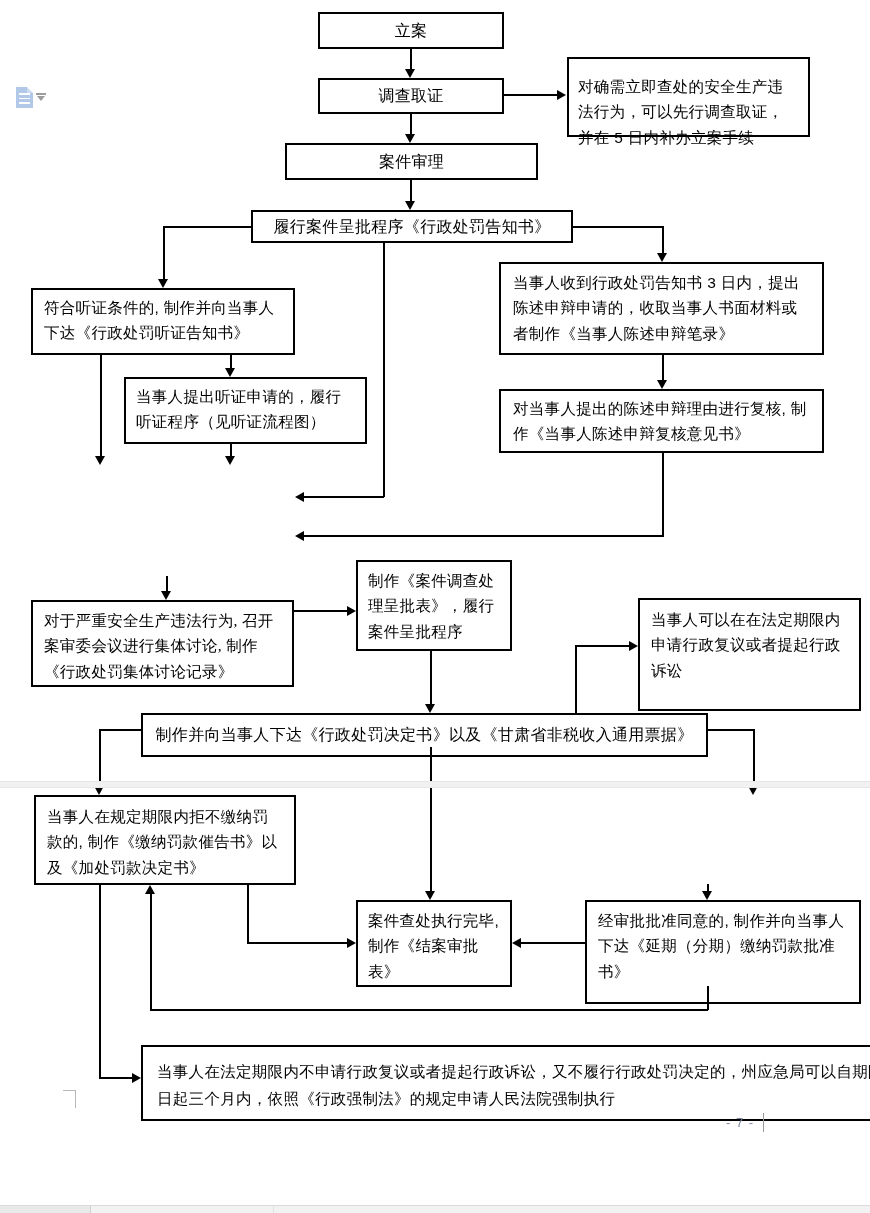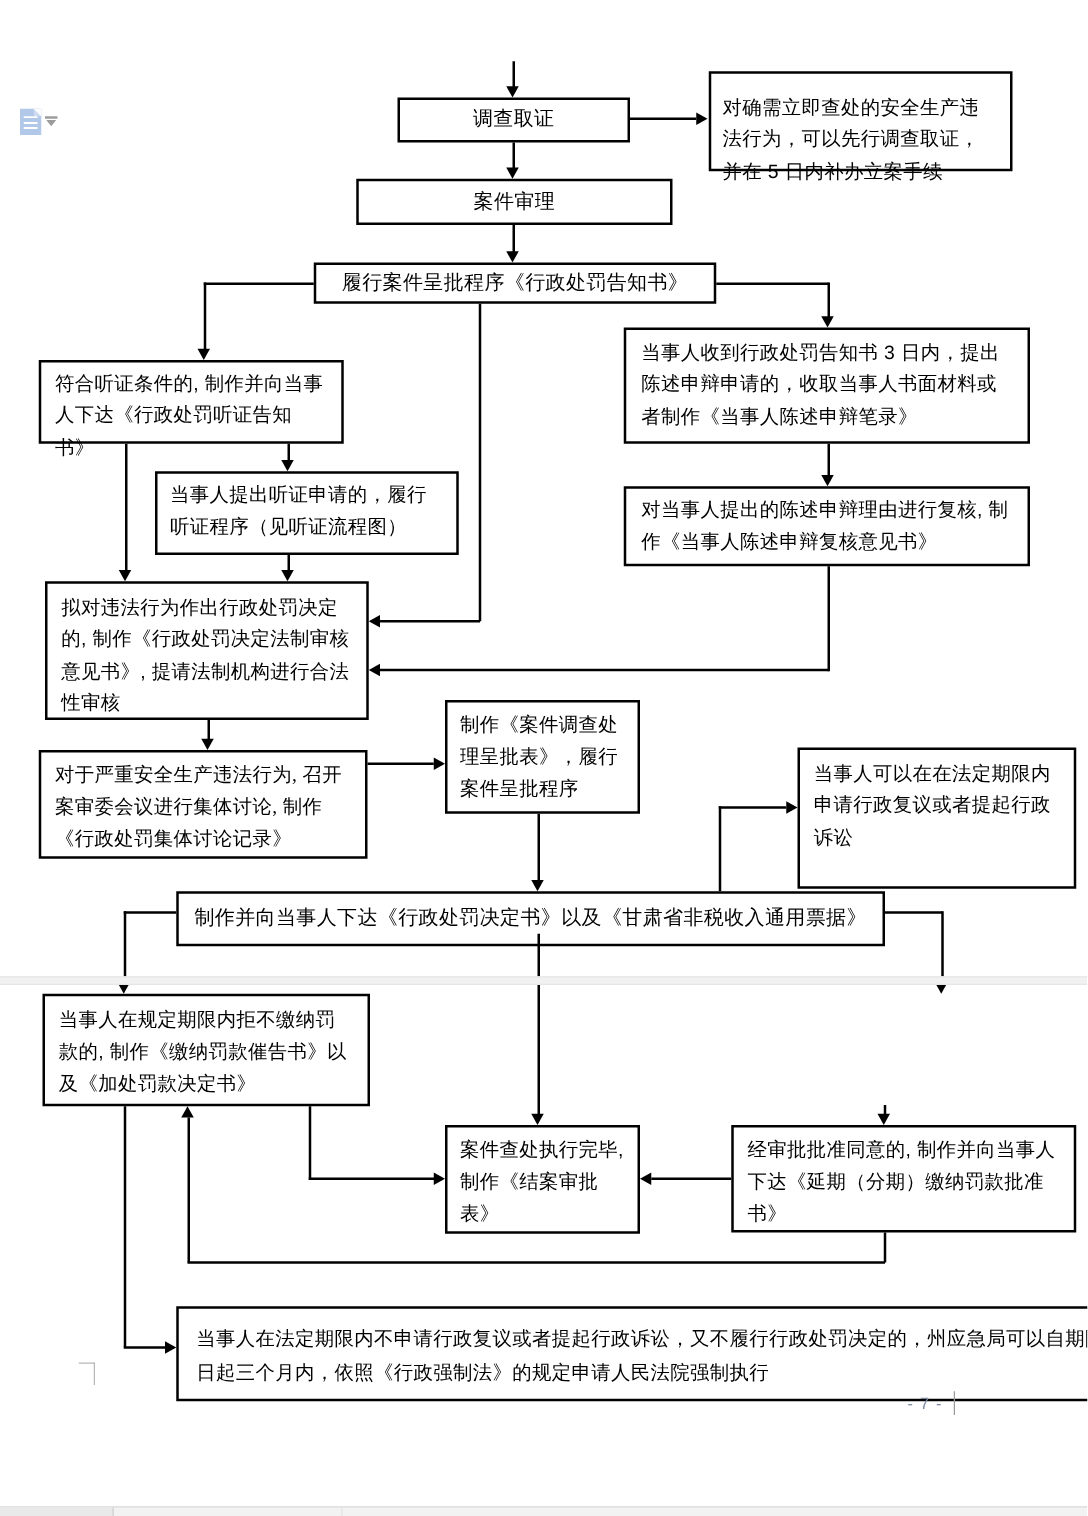--- a/index.html
+++ b/index.html
@@ -40,36 +40,36 @@
 
 <div id="page">
 
   <div class="doc-icon">
     <span class="fold"></span>
     <span class="lines"></span>
   </div>
   <div class="dropdown-bar"></div>
   <div class="dropdown-arrow"></div>
 
+  <div class="node center" style="left:318px;top:12px;width:186px;height:37px;">立案</div>
   <div class="node center" style="left:318px;top:78px;width:186px;height:36px;">调查取证</div>
   <div class="node" style="left:567px;top:57px;width:243px;height:80px;padding:15px 9px;">对确需立即查处的安全生产违法行为，可以先行调查取证，并在 5 日内补办立案手续</div>
   <div class="node center" style="left:285px;top:143px;width:253px;height:37px;">案件审理</div>
   <div class="node center" style="left:251px;top:210px;width:322px;height:33px;">履行案件呈批程序《行政处罚告知书》</div>
-  <div class="node" style="left:31px;top:288px;width:244px;height:67px;padding:5px 11px;">符合听证条件的, 制作并向当事人下达《行政处罚听证告知书》</div>
+  <div class="node" style="left:31px;top:288px;width:264px;height:67px;padding:5px 11px;">符合听证条件的, 制作并向当事人下达《行政处罚听证告知书》</div>
   <div class="node" style="left:124px;top:377px;width:243px;height:67px;padding:5px 10px;">当事人提出听证申请的，履行听证程序（见听证流程图）</div>
   <div class="node" style="left:499px;top:262px;width:325px;height:93px;padding:6px 12px;">当事人收到行政处罚告知书 3 日内，提出陈述申辩申请的，收取当事人书面材料或者制作《当事人陈述申辩笔录》</div>
   <div class="node" style="left:499px;top:389px;width:325px;height:64px;padding:5px 12px;">对当事人提出的陈述申辩理由进行复核, 制作《当事人陈述申辩复核意见书》</div>
-  <div class="node" style="left:36px;top:465px;width:259px;height:111px;padding:7px 11px;">拟对违法行为作出行政处罚决定的, 制作《行政处罚决定法制审核意见书》, 提请法制机构进行合法性审核</div>
   <div class="node" style="left:31px;top:600px;width:263px;height:87px;padding:6px 11px;font-family:Liberation Serif, serif;">对于严重安全生产违法行为, 召开案审委会议进行集体讨论, 制作《行政处罚集体讨论记录》</div>
   <div class="node" style="left:356px;top:560px;width:156px;height:91px;padding:6px 10px;">制作《案件调查处理呈批表》，履行案件呈批程序</div>
   <div class="node" style="left:638px;top:598px;width:223px;height:113px;padding:7px 11px;">当事人可以在在法定期限内申请行政复议或者提起行政诉讼</div>
   <div class="node center" style="left:141px;top:713px;width:567px;height:44px;">制作并向当事人下达《行政处罚决定书》以及《甘肃省非税收入通用票据》</div>
   <div class="node" style="left:34px;top:795px;width:262px;height:90px;padding:7px 11px;">当事人在规定期限内拒不缴纳罚款的, 制作《缴纳罚款催告书》以及《加处罚款决定书》</div>
   <div class="node" style="left:356px;top:900px;width:156px;height:87px;padding:6px 10px;">案件查处执行完毕, 制作《结案审批表》</div>
-  <div class="node" style="left:585px;top:900px;width:276px;height:86px;padding:6px 11px;">经审批批准同意的, 制作并向当事人下达《延期（分期）缴纳罚款批准书》</div>
+  <div class="node" style="left:585px;top:900px;width:276px;height:104px;padding:6px 11px;">经审批批准同意的, 制作并向当事人下达《延期（分期）缴纳罚款批准书》</div>
   <div class="node" style="left:141px;top:1045px;width:808px;height:76px;padding:11px 14px;line-height:1.75;">当事人在法定期限内不申请行政复议或者提起行政诉讼，又不履行行政处罚决定的，州应急局可以自期限届满之日起三个月内，依照《行政强制法》的规定申请人民法院强制执行</div>
 
   <div class="vline" style="left:410px;top:49px;height:21px;"></div>
   <div class="arr down" style="left:405px;top:69px;"></div>
 
   <div class="hline" style="left:504px;top:94px;width:53px;"></div>
   <div class="arr right" style="left:557px;top:90px;"></div>
 
   <div class="vline" style="left:410px;top:114px;height:21px;"></div>
   <div class="arr down" style="left:405px;top:134px;"></div>

